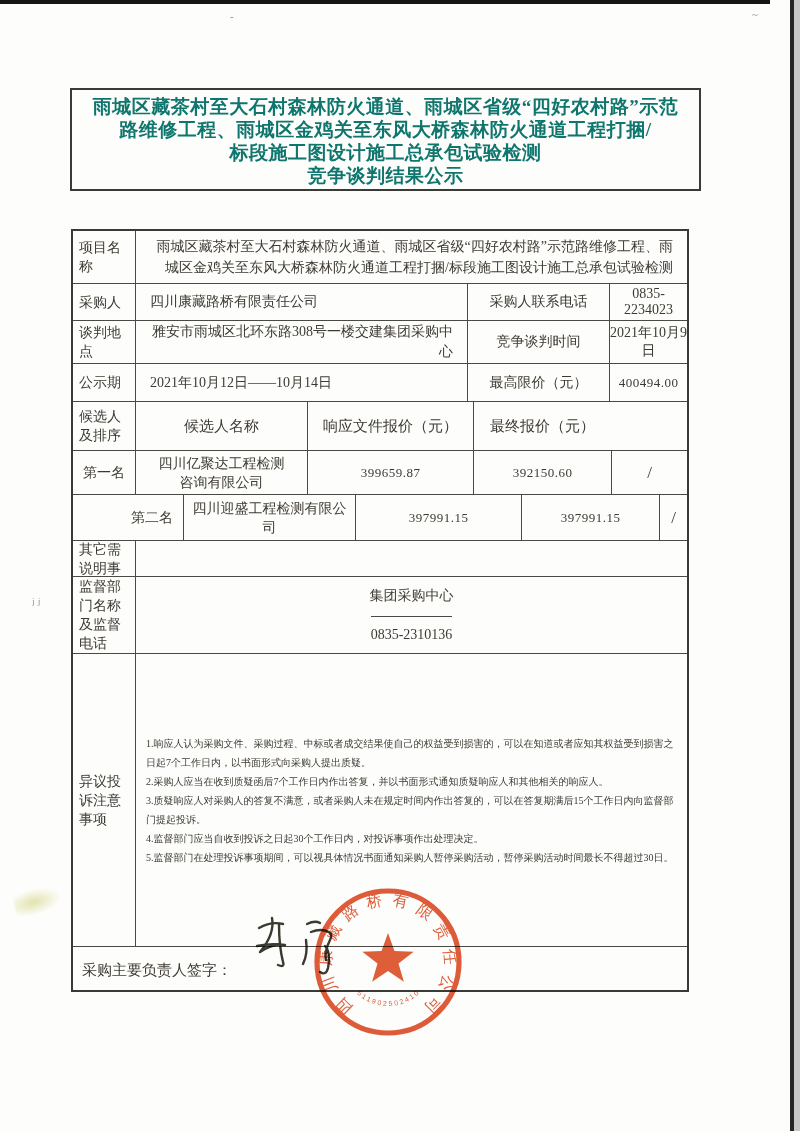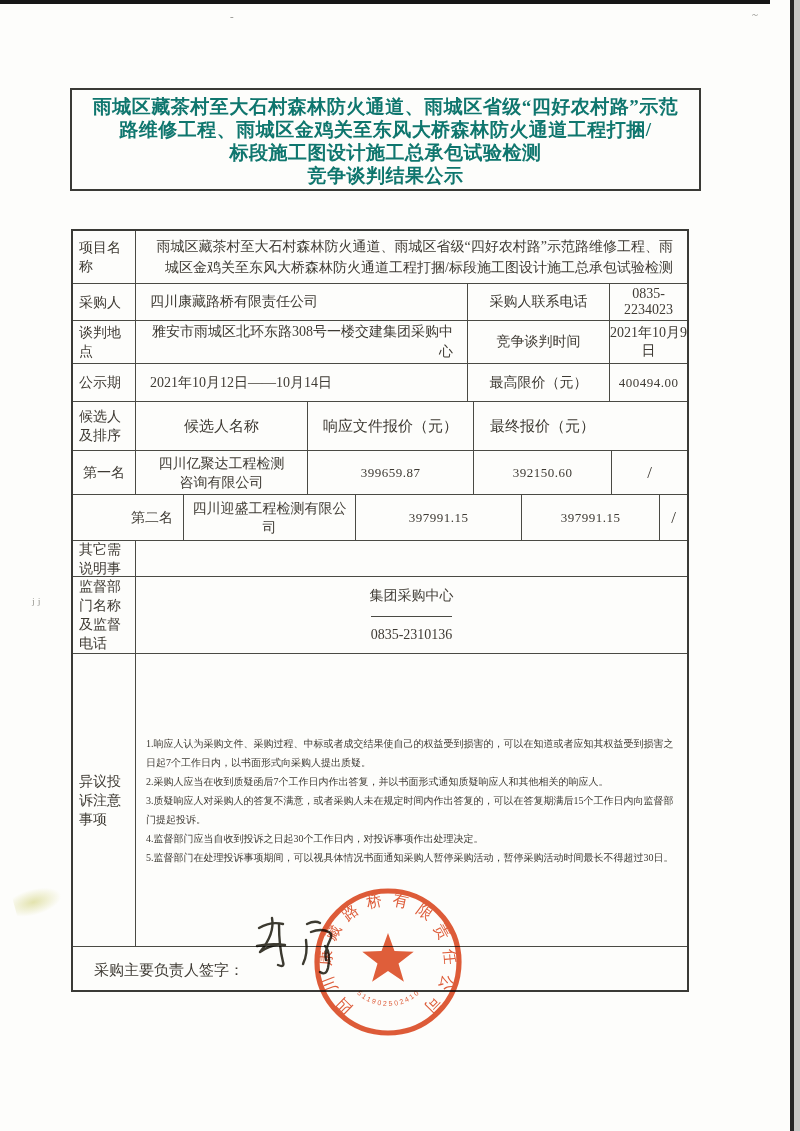--- a/index.html
+++ b/index.html
@@ -157,21 +157,21 @@
         <div class="objection-text">
           <div>1.响应人认为采购文件、采购过程、中标或者成交结果使自己的权益受到损害的，可以在知道或者应知其权益受到损害之日起7个工作日内，以书面形式向采购人提出质疑。</div>
           <div>2.采购人应当在收到质疑函后7个工作日内作出答复，并以书面形式通知质疑响应人和其他相关的响应人。</div>
           <div>3.质疑响应人对采购人的答复不满意，或者采购人未在规定时间内作出答复的，可以在答复期满后15个工作日内向监督部门提起投诉。</div>
           <div>4.监督部门应当自收到投诉之日起30个工作日内，对投诉事项作出处理决定。</div>
           <div>5.监督部门在处理投诉事项期间，可以视具体情况书面通知采购人暂停采购活动，暂停采购活动时间最长不得超过30日。</div>
         </div>
       </div>
     </div>
 
-    <div class="trow sig-row" style="height:47px; flex:1 1 auto;padding-left:12px;">
+    <div class="trow sig-row" style="height:47px; flex:1 1 auto;">
       <div class="sig-label">采购主要负责人签字：</div>
     </div>
   </div>
 
   <svg class="signature" viewBox="0 0 112 82">
     <g fill="none" stroke="#3c3a30" stroke-width="2.4" stroke-linecap="round" stroke-linejoin="round">
       <path d="M14 22 q 12 -7 24 -4"></path>
       <path d="M27 12 q 3 16 -12 34 q 8 -6 20 -8"></path>
       <path d="M12 40 q 14 -3 28 -1"></path>
       <path d="M34 18 q 0 22 4 38 q 2 6 -5 3"></path>

